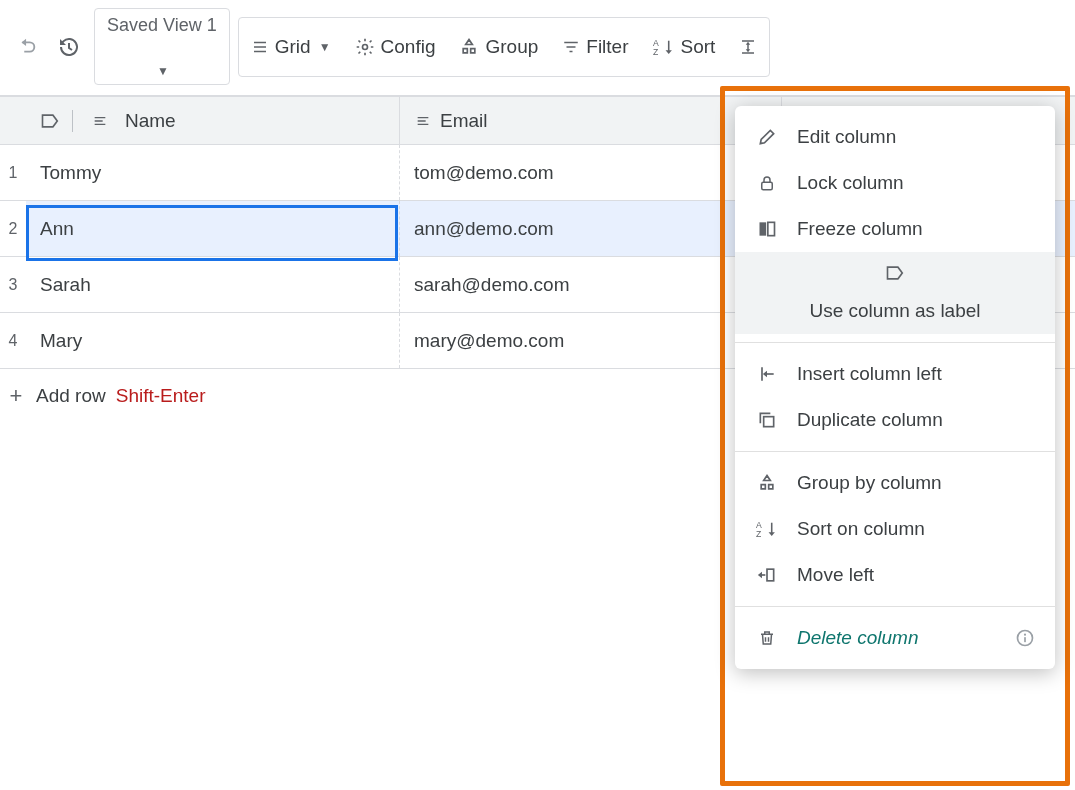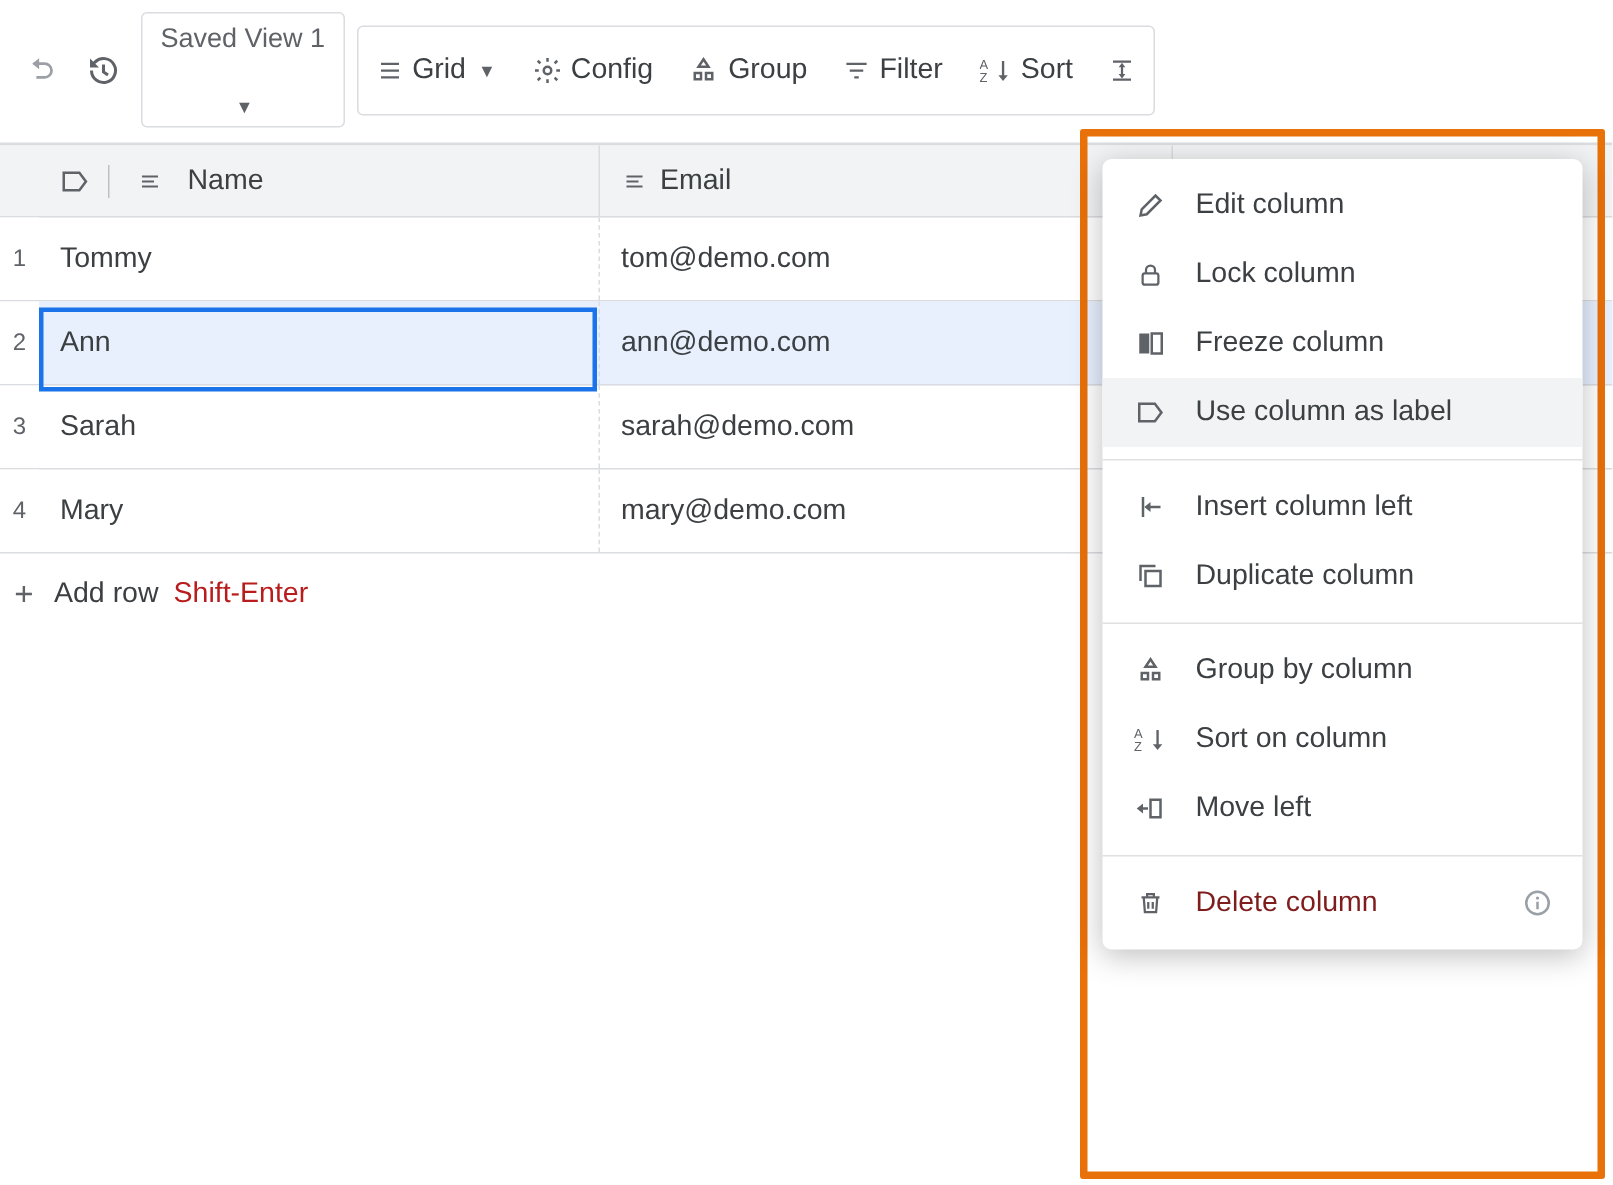--- a/index.html
+++ b/index.html
@@ -166,23 +166,23 @@
     font-size: 19px;
     color: #3c4043;
     cursor:pointer;
   }
   .ctx-item .ico {
     width: 24px;
     color: #5f6368;
     display:inline-flex;
     justify-content:center;
   }
-  .ctx-item.hover { background:#f1f3f4; }
+  .ctx-item.hover { background:#f1f3f4;flex-direction:column; }
   .ctx-sep { height:1px; background:#e0e0e0; margin:8px 0; }
-  .ctx-item.danger { color:#7f1d1d; }
+  .ctx-item.danger { color:#0f766e;font-style:italic; }
   .ctx-item.danger .ico { color:#5f6368; }
   .info-icon { margin-left:auto; color:#9aa0a6; display:inline-flex; }
 
   svg { display:block; }
 </style>
 </head>
 <body>
 
 <div class="toolbar">
   <span class="icon-btn">

